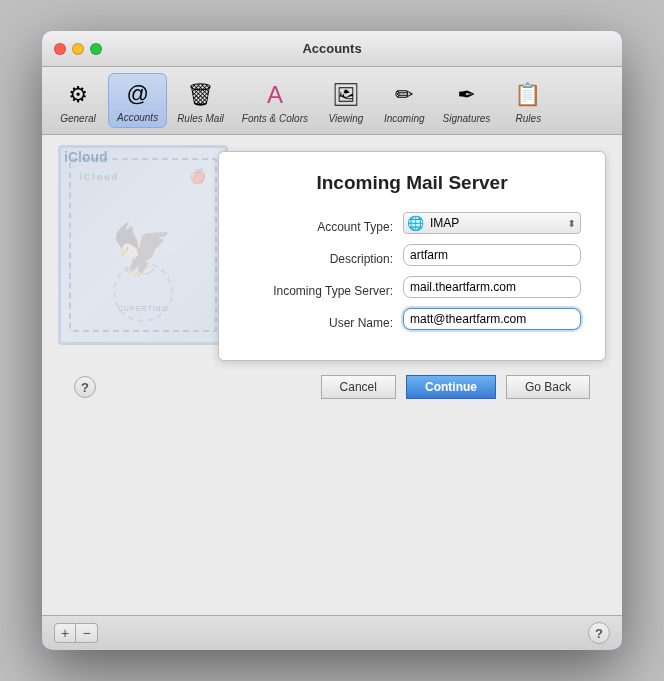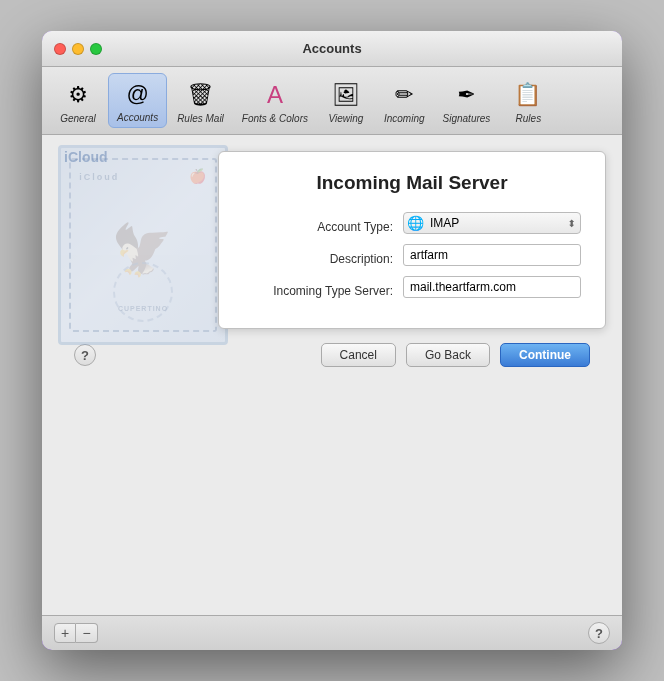--- a/index.html
+++ b/index.html
@@ -159,21 +159,21 @@
       width: 160px;
       padding-right: 10px;
       color: #333;
       font-size: 12px;
       flex-shrink: 0;
     }
     .form-control {
       flex: 1;
       height: 22px;
       border: 1px solid #bbb;
-      border-radius: 3px;
+      border-radius: 8px;
       padding: 2px 6px;
       font-size: 12px;
       background: white;
       outline: none;
     }
     .form-control.focused {
       border-color: #4a90d9;
       box-shadow: 0 0 0 2px rgba(74,144,217,0.3);
     }
     .select-control {
@@ -228,21 +228,21 @@
       color: #555;
       cursor: pointer;
     }
     .btn-group {
       display: flex;
       gap: 10px;
     }
     .btn {
       height: 24px;
       padding: 0 18px;
-      border-radius: 5px;
+      border-radius: 0;
       font-size: 12px;
       cursor: pointer;
       border: 1px solid;
       font-family: inherit;
     }
     .btn-normal {
       background: linear-gradient(to bottom, #f9f9f9, #e0e0e0);
       border-color: #aaa;
       color: #333;
     }
@@ -377,29 +377,33 @@
       <div class="form-row">
         <label class="form-label">Description:</label>
         <input class="form-control" type="text" value="artfarm" style="">
       </div>
 
       <div class="form-row">
         <label class="form-label">Incoming Type Server:</label>
         <input class="form-control" type="text" value="mail.theartfarm.com" style="">
       </div>
 
+      <div class="form-row">
+        <label class="form-label">User Name:</label>
+        <input class="form-control focused" type="text" value="matt@theartfarm.com" style="">
+      </div>
 
     </div>
 
     <div class="button-row">
       <div class="btn-help">?</div>
       <div class="btn-group">
         <button class="btn btn-normal">Cancel</button>
+        <button class="btn btn-primary">Continue</button>
         <button class="btn btn-normal">Go Back</button>
-        <button class="btn btn-primary">Continue</button>
       </div>
     </div>
 
   </div>
 
   <div class="bottom-bar">
     <div class="bottom-controls">
       <div class="bottom-btn">+</div>
       <div class="bottom-btn">−</div>
     </div>

